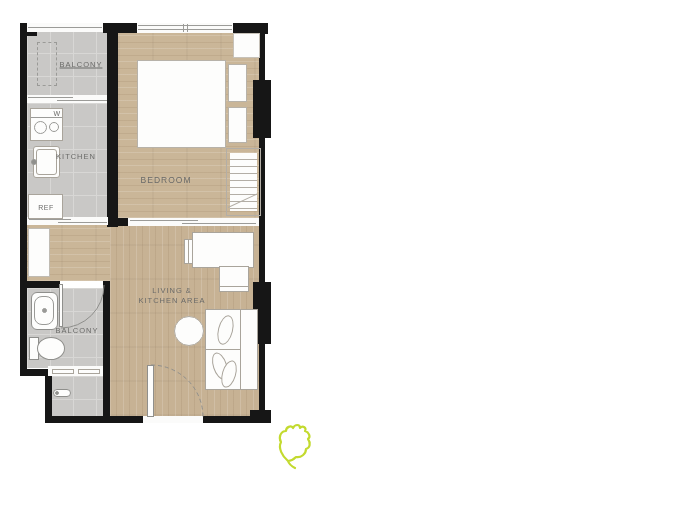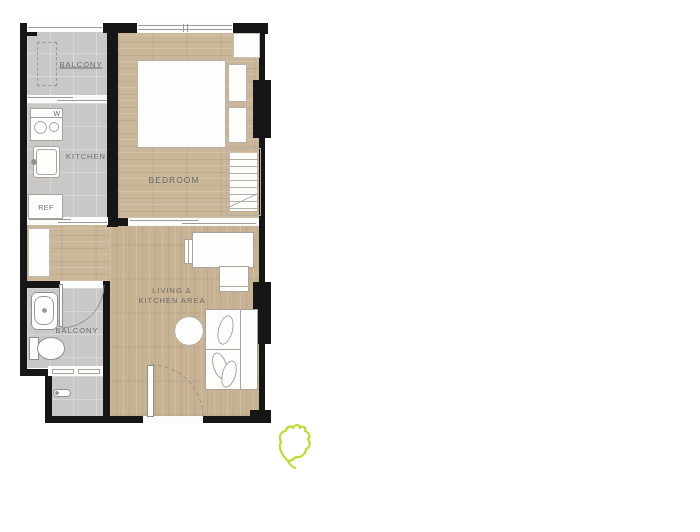--- a/index.html
+++ b/index.html
@@ -140,20 +140,20 @@
   <svg width="700" height="532" viewBox="0 0 700 532" style="left:0;top:0;pointer-events:none;">
     <path d="M 104 285 A 43 43 0 0 1 61 328" fill="none" stroke="#8f8f8c" stroke-width="1"></path>
     <path d="M 151 365 A 52 52 0 0 1 203 417" fill="none" stroke="#8f8f8c" stroke-width="1" stroke-dasharray="4 3"></path>
   </svg>
 
   <svg width="40" height="52" viewBox="0 0 40 52" style="left:274px;top:418px;">
     <path d="M 14 43 C 8 38 4 30 7 24 C 4 19 7 13 12 13 C 12 9 17 7 19 10 C 21 6 26 6 26 10 C 29 7 33 10 31 13 C 35 14 37 19 34 21 C 37 25 36 30 32 31 C 32 36 27 40 22 39 C 20 41 17 43 14 43 C 15 46 17 48 21 50" fill="none" stroke="#c3da2f" stroke-width="2.2" stroke-linecap="round" stroke-linejoin="round"></path>
   </svg>
 
   <div class="roomlabel" style="left:81px;top:64px;font-size:7.5px;text-decoration:underline;">BALCONY</div>
-  <div class="roomlabel" style="left:86px;top:156px;font-size:7.5px;">KITCHEN</div>
-  <div class="roomlabel" style="left:174px;top:180px;font-size:8.5px;">BEDROOM</div>
+  <div class="roomlabel" style="left:76px;top:156px;font-size:7.5px;">KITCHEN</div>
+  <div class="roomlabel" style="left:166px;top:180px;font-size:8.5px;">BEDROOM</div>
   <div class="roomlabel" style="left:77px;top:330px;font-size:7.5px;">BALCONY</div>
   <div class="roomlabel" style="left:172px;top:290px;font-size:7.5px;">LIVING &amp;</div>
   <div class="roomlabel" style="left:172px;top:300px;font-size:7.5px;">KITCHEN AREA</div>
 
 
 </div>
 
 </body></html>

